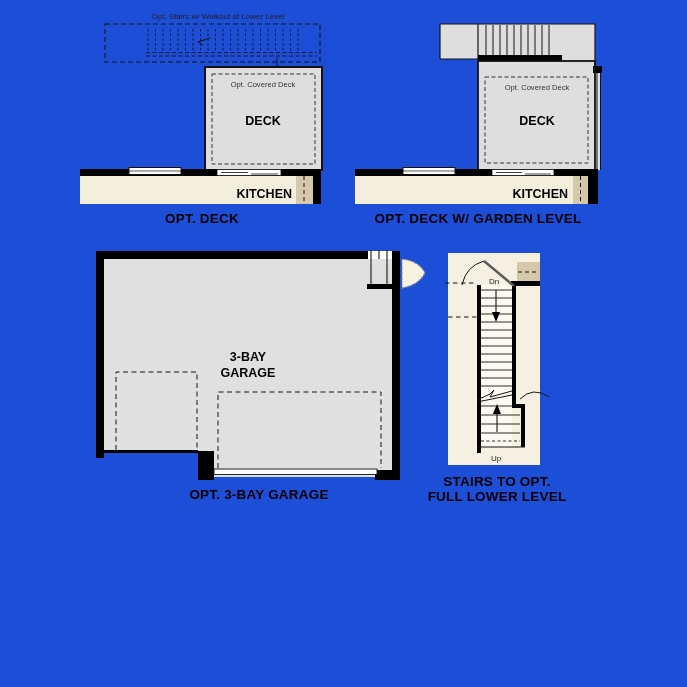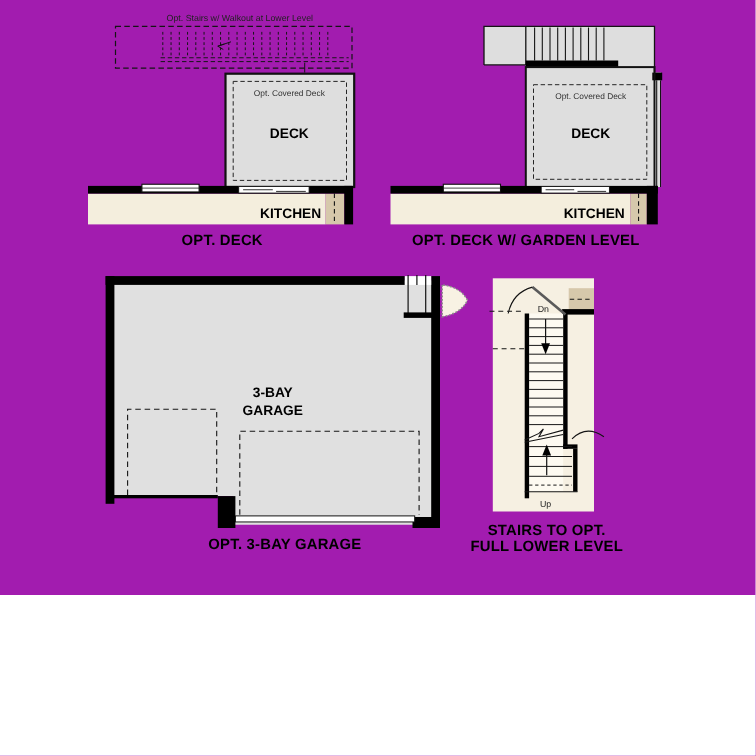--- a/index.html
+++ b/index.html
@@ -1,16 +1,16 @@
 <!DOCTYPE html>
 <html><head>
 <meta charset="utf-8">
 <style>
   html,body{margin:0;padding:0;background:#ffffff;}
-  #canvas{position:relative;width:687px;height:541px;background:#a21caf;overflow:hidden;}
+  #canvas{position:relative;width:687px;height:687px;background:#1d4ed8;overflow:hidden;}
   svg{position:absolute;left:0;top:0;}
   text{font-family:"Liberation Sans","DejaVu Sans",sans-serif;fill:#000;}
   .caption{font-weight:bold;font-size:13.5px;text-anchor:middle;letter-spacing:.2px;}
   .room{font-weight:bold;font-size:12.5px;text-anchor:middle;}
   .kitchen-t{font-weight:bold;font-size:12.5px;text-anchor:end;}
   .small{font-size:8px;text-anchor:middle;fill:#222;}
   .tiny{font-size:7.6px;text-anchor:middle;fill:#333;}
   .thin{stroke:#141414;fill:none;}
 </style>
 </head>

